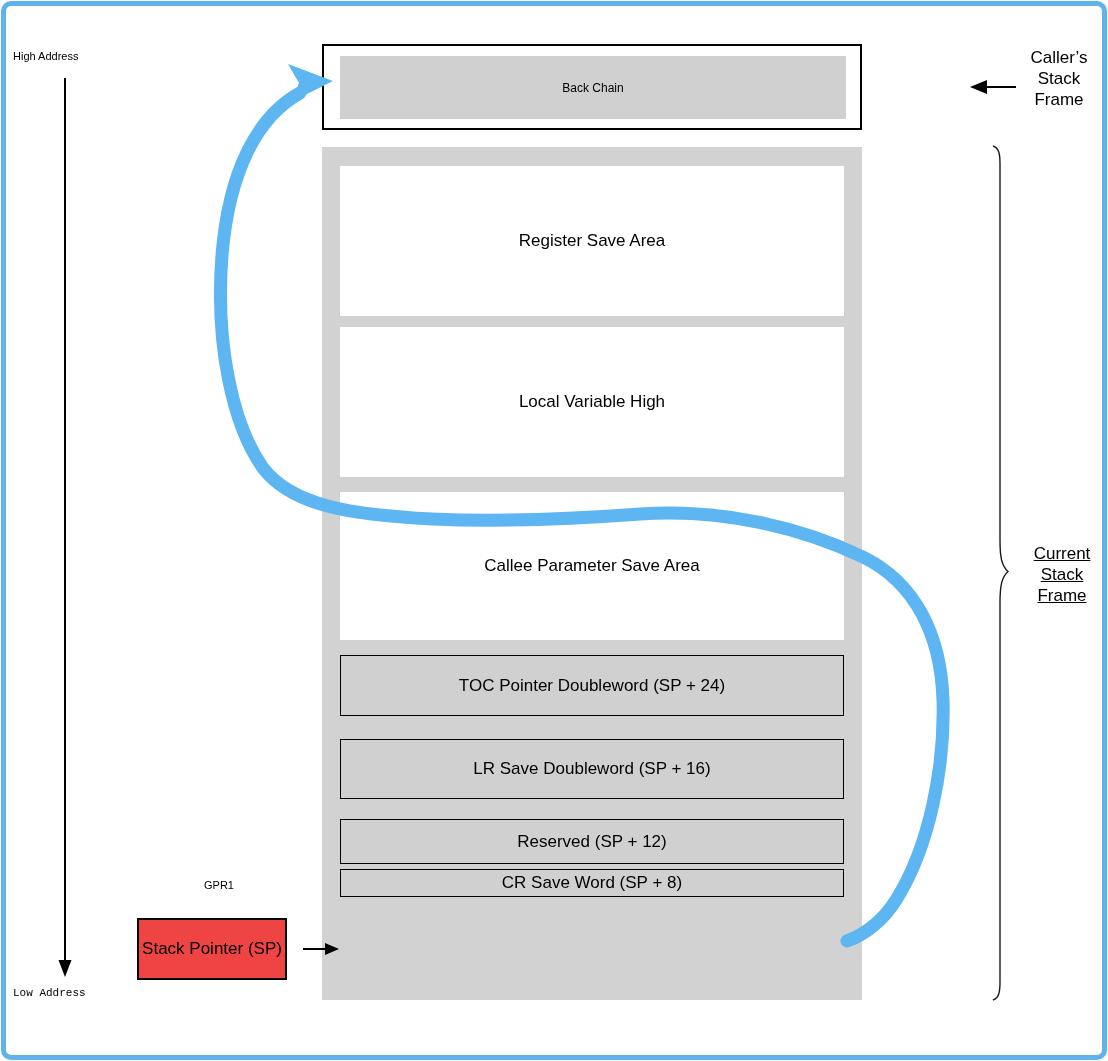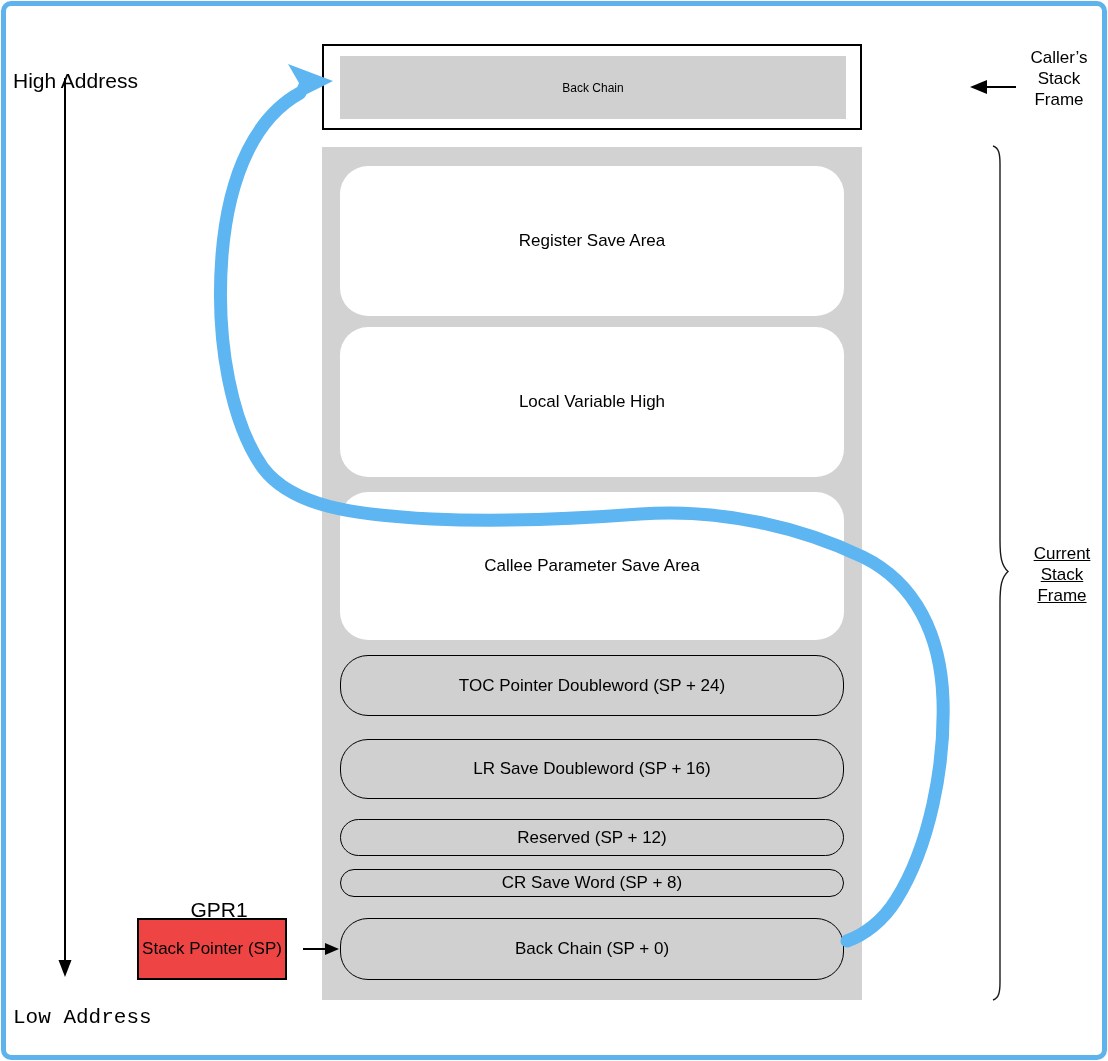--- a/index.html
+++ b/index.html
@@ -11,21 +11,21 @@
     color:#000;
     overflow:hidden;
   }
   .border-frame{
     position:absolute;left:1px;top:1px;right:1px;bottom:1px;
     border:5px solid var(--border_blue,#5fb3ec);
     border-radius:10px;
     pointer-events:none;
     z-index:20;
   }
-  .txt{position:absolute;font-size:21px;line-height:21px;white-space:nowrap;margin-top:24px;}
+  .txt{position:absolute;font-size:11px;line-height:21px;white-space:nowrap;}
   .label-high{left:13px;top:46px;}
   .label-low{left:13px;top:983px;font-family:Liberation Mono, monospace;}
   .label-gpr1{left:164px;top:875px;width:110px;text-align:center;}
   .annot{position:absolute;font-size:17px;line-height:21px;text-align:center;width:90px;}
   .annot-caller{left:1014px;top:47px;text-align:center;}
   .annot-current{left:1017px;top:543px;text-decoration:underline;}
 
   
   .caller-box{
     position:absolute;left:322px;top:44px;width:540px;height:86px;
@@ -39,30 +39,30 @@
   }
 
   
   .frame-container{
     position:absolute;left:322px;top:147px;width:540px;height:853px;
     background:var(--container_gray,#d2d2d2);z-index:2;
   }
   .row{
     position:absolute;left:18px;width:504px;
     display:flex;align-items:center;justify-content:center;
-    font-size:17px;box-sizing:border-box;text-align:center;border-radius:28px;
+    font-size:17px;box-sizing:border-box;text-align:center;
   }
   .row.area{background:#fff;}
   .row.slot{background:var(--box_gray,#d0d0d0);border:1.5px solid #000;}
   .row.r1{top:19px;height:150px;}
   .row.r2{top:180px;height:150px;}
   .row.r3{top:345px;height:148px;}
   .row.r4{top:508px;height:61px;text-align:right;}
   .row.r5{top:592px;height:60px;}
-  .row.r6{top:672px;height:37px;}
+  .row.r6{top:672px;height:45px;}
   .row.r7{top:722px;height:28px;}
   .row.r8{top:771px;height:62px;}
 
   
   .sp-box{
     position:absolute;left:137px;top:918px;width:150px;height:62px;
     background:#ef4444;border:2px solid #000;box-sizing:border-box;
     display:flex;align-items:center;justify-content:center;
     font-size:17px;z-index:2;
   }
@@ -91,21 +91,20 @@
   </div>
 
   <div class="frame-container">
     <div class="row area r1">Register Save Area</div>
     <div class="row area r2">Local Variable High</div>
     <div class="row area r3">Callee Parameter Save Area</div>
     <div class="row slot r4">TOC Pointer Doubleword (SP + 24)</div>
     <div class="row slot r5">LR Save Doubleword (SP + 16)</div>
     <div class="row slot r6">Reserved (SP + 12)</div>
     <div class="row slot r7">CR Save Word (SP + 8)</div>
-    <div class="row slot r8">Back Chain (SP + 0)</div>
   </div>
 
   <div class="annot annot-current">
     <div>Current</div>
     <div>Stack</div>
     <div>Frame</div>
   </div>
 
   <div class="txt label-gpr1">GPR1</div>
   <div class="sp-box">Stack Pointer (SP)</div>

